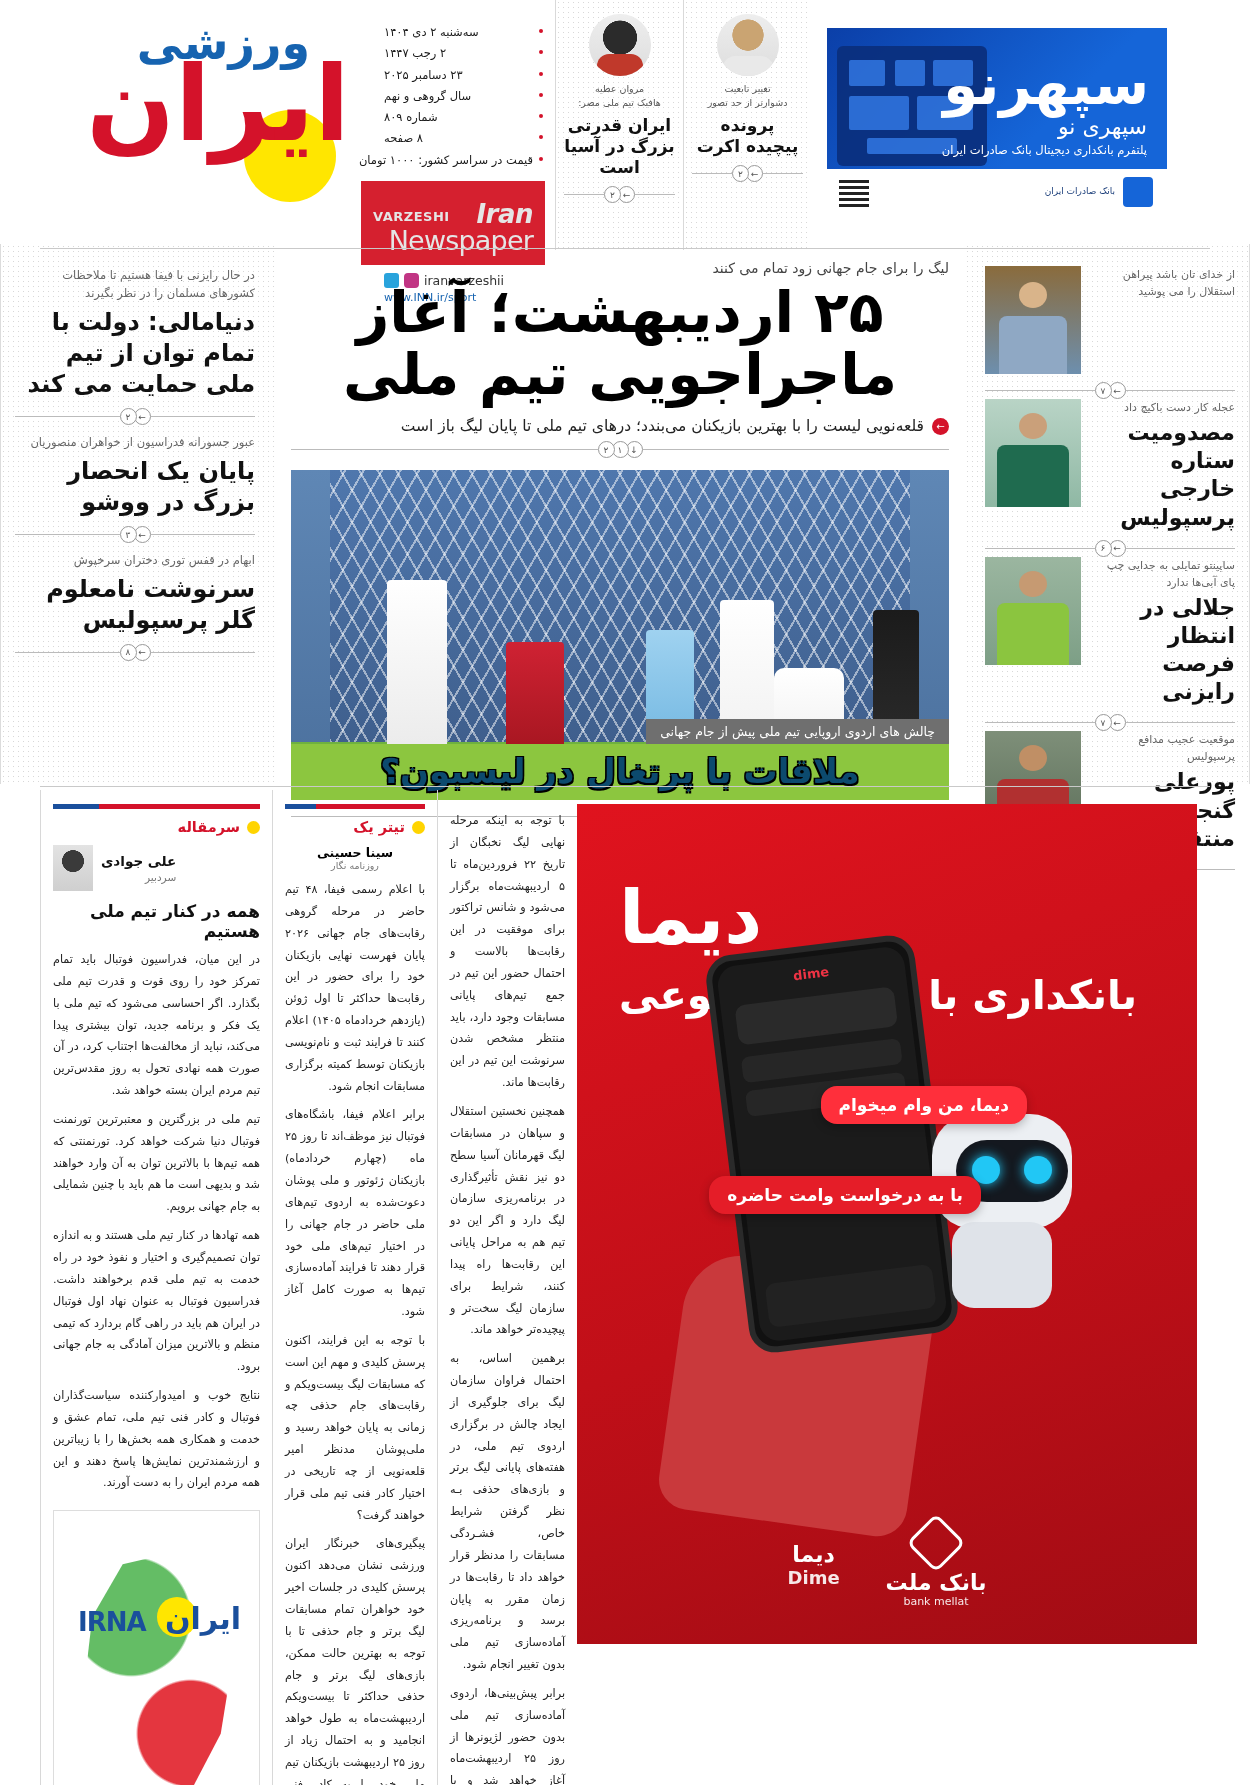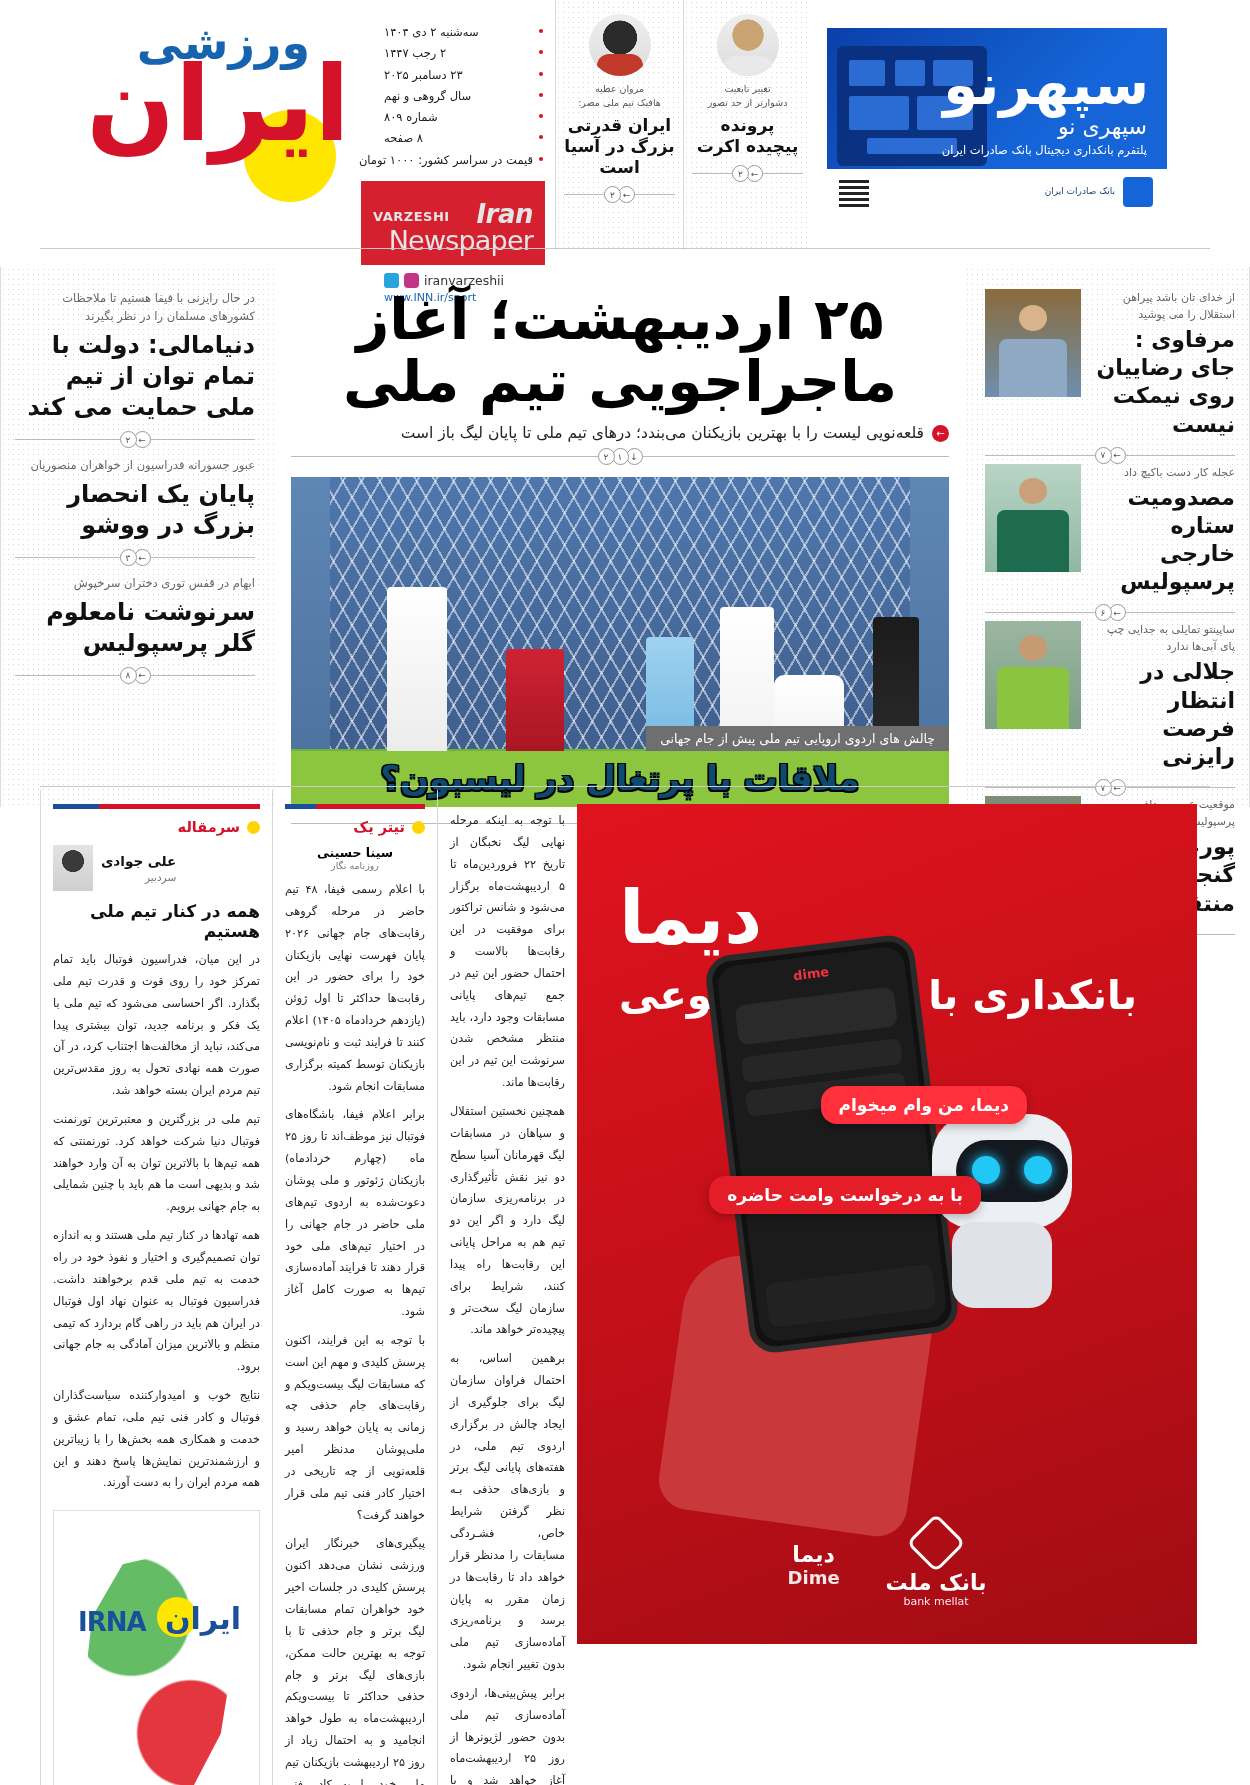--- a/index.html
+++ b/index.html
@@ -109,21 +109,21 @@
   .topad .bank .mark { width:30px; height:30px; background:#1565d8; border-radius:4px;}
   .topad .bank .tx { font-size:9px; color:#1b3e7a; line-height:1.3; }
   .topad .qr { position:absolute; bottom:6px; left:12px; width:30px; height:30px; background:
      repeating-linear-gradient(0deg,#222 0 3px,#fff 3px 6px),
      repeating-linear-gradient(90deg,#222 0 3px,transparent 3px 6px); }
 
   
   .hr-thin { position:absolute; left:40px; right:40px; height:1px; background:#c9c9c9; }
 
   
-  .mainzone { position:absolute; top:267px; left:0; width:1250px; height:540px; display:flex; flex-direction:row-reverse;}
+  .mainzone { position:absolute; top:244px; left:0; width:1250px; height:540px; display:flex; flex-direction:row-reverse;}
 
   
   .rcol { width:275px; padding:22px 20px 0 14px; border-left:1px solid #dcdcdc;}
   .ritem { margin-bottom:8px; }
   .ritem .kick { font-size:11.5px; color:#666; line-height:1.6; text-align:right;}
   .ritem .ttl { font-size:24px; font-weight:bold; line-height:1.3; color:#111; margin-top:4px; text-align:right;}
 
   
   .ccol { width:690px; padding:16px 16px 0 16px; }
   .overline { font-size:14px; color:#444; text-align:right; padding-left:6px;}
@@ -371,20 +371,21 @@
         <div class="pagearrow">
           <div class="pa-c">
               <span>←</span>
           <span>۸</span>
             </div>
         </div>
       </div>
     </div>
 
     <div class="ccol">
+      <div class="overline">لیگ را برای جام جهانی زود تمام می کنند</div>
       <div class="mainhead">۲۵ اردیبهشت؛ آغاز ماجراجویی تیم ملی</div>
       <div class="subhead">
         <span class="reddot">←</span>
         <span>قلعه‌نویی لیست را با بهترین بازیکنان می‌بندد؛ درهای تیم ملی تا پایان لیگ باز است</span>
       </div>
       <div class="pagearrow" style="margin-top:6px">
         <div class="pa-c">
           <span>↓</span>
           <span>۱</span>
           <span>۲</span>
@@ -415,21 +416,20 @@
     </div>
 
     <div class="lcol dotted">
       <div class="litem">
         <div class="ph" style="background:linear-gradient(#8a6b3c,#6d8fae)">
           <div style="position:absolute;bottom:0;left:14px;right:14px;height:58px;background:#8fa8c4;border-radius:8px 8px 0 0"></div>
           <div style="position:absolute;top:16px;left:34px;width:28px;height:26px;border-radius:50%;background:#d9b48a"></div>
         </div>
         <div class="txt">
           <div class="kick">از خدای تان باشد پیراهن استقلال را می پوشید</div>
-          <div class="ttl">مرفاوی : جای رضاییان روی نیمکت نیست</div>
         </div>
       </div>
       <div class="pagearrow">
         <div class="pa-c">
             <span>←</span>
         <span>۷</span>
           </div>
       </div>
 
       <div class="litem">

